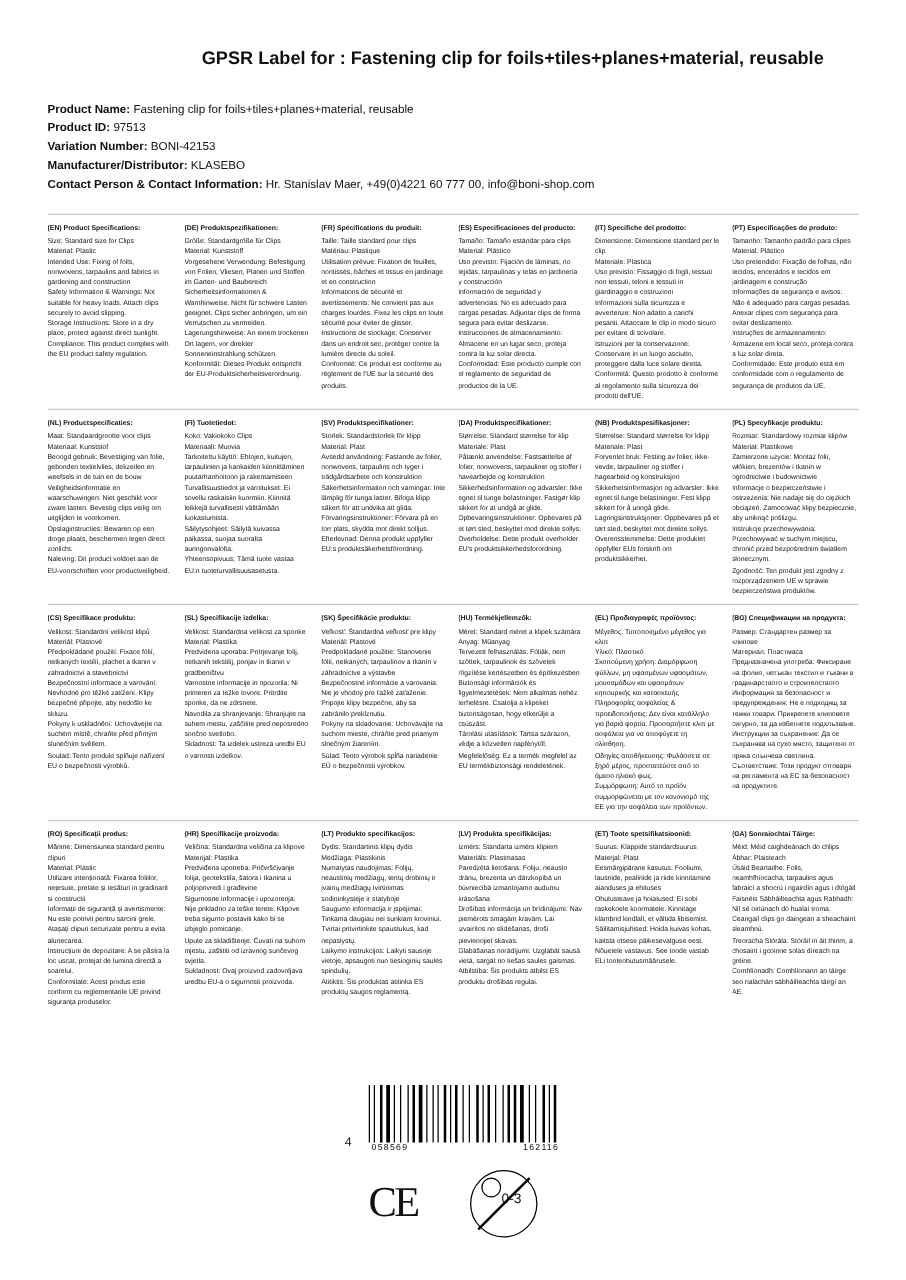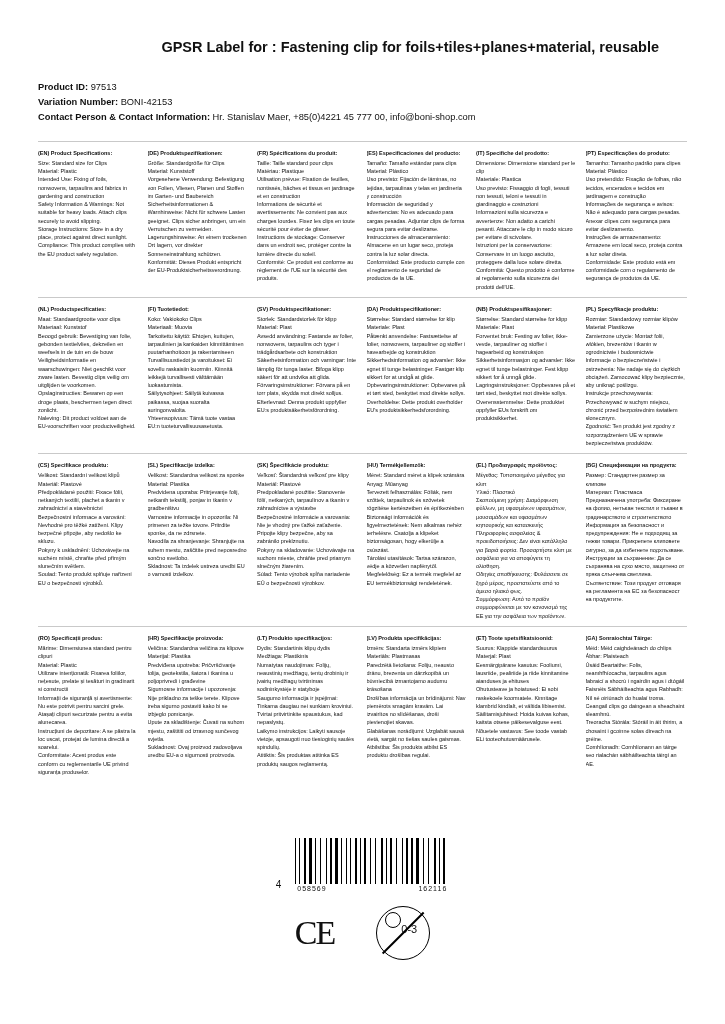--- a/index.html
+++ b/index.html
@@ -152,30 +152,38 @@
 </style>
 </head>
 <body>
 
 <div class="page">
 
   <h1 class="title">GPSR Label for : Fastening clip for foils+tiles+planes+material, reusable</h1>
 
   <div class="meta">
     <div class="row">
+      <span class="lbl">Product Name:</span>
+      <span class="val">Fastening clip for foils+tiles+planes+material, reusable</span>
+    </div>
+    <div class="row">
       <span class="lbl">Product ID:</span>
       <span class="val">97513</span>
     </div>
     <div class="row">
       <span class="lbl">Variation Number:</span>
       <span class="val">BONI-42153</span>
     </div>
     <div class="row">
+      <span class="lbl">Manufacturer/Distributor:</span>
+      <span class="val">KLASEBO</span>
+    </div>
+    <div class="row">
       <span class="lbl">Contact Person &amp; Contact Information:</span>
-      <span class="val">Hr. Stanislav Maer, +85(0)4221 45 777 00, info@boni-shop.com</span>
+      <span class="val">Hr. Stanislav Maer, +49(0)4221 60 777 00, info@boni-shop.com</span>
     </div>
   </div>
 
   <div class="grid band">
     <div class="cell">
       <span class="head">(EN) Product Specifications:</span>
       <span class="body">Size: Standard size for Clips
 Material: Plastic
 Intended Use: Fixing of foils, nonwovens, tarpaulins and fabrics in gardening and construction
 Safety Information &amp; Warnings: Not suitable for heavy loads. Attach clips securely to avoid slipping.

